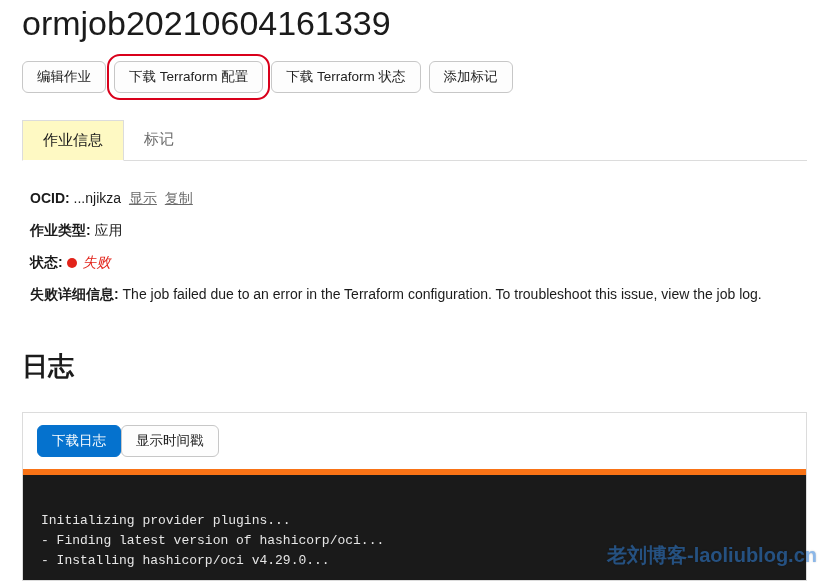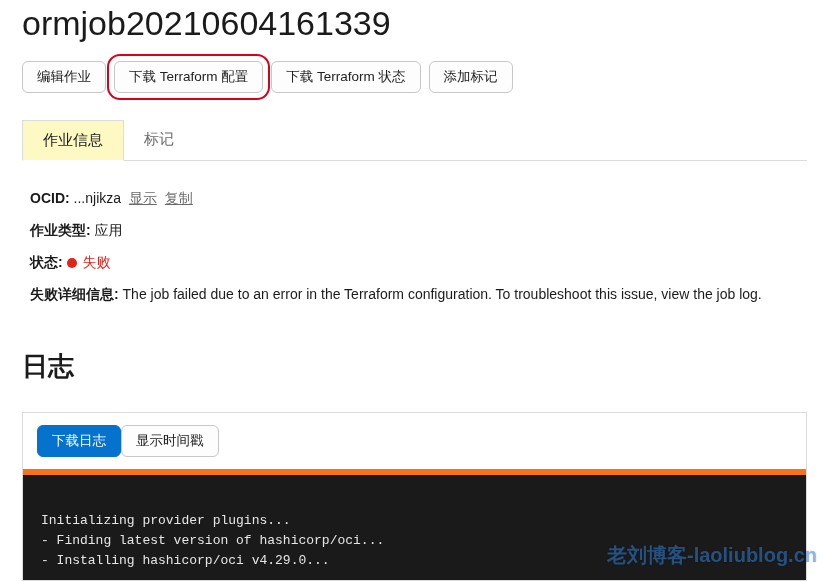--- a/index.html
+++ b/index.html
@@ -62,21 +62,21 @@
   .info-label { font-weight: 700; }
   .link { color: #6a6a6a; text-decoration: underline; cursor: pointer; margin-left: 4px; }
   .status-dot {
     display: inline-block;
     width: 10px; height: 10px;
     border-radius: 50%;
     background: #e2231a;
     vertical-align: middle;
     margin-right: 2px;
   }
-  .status-text { color: #e2231a; }
+  .status-text { color: #e2231a; font-style: italic; }
   .section-title {
     font-size: 26px;
     font-weight: 700;
     padding: 10px 0 20px;
   }
   .log-card {
     border: 1px solid #dcdcdc;
     margin-top: 8px;
   }
   .log-toolbar {

